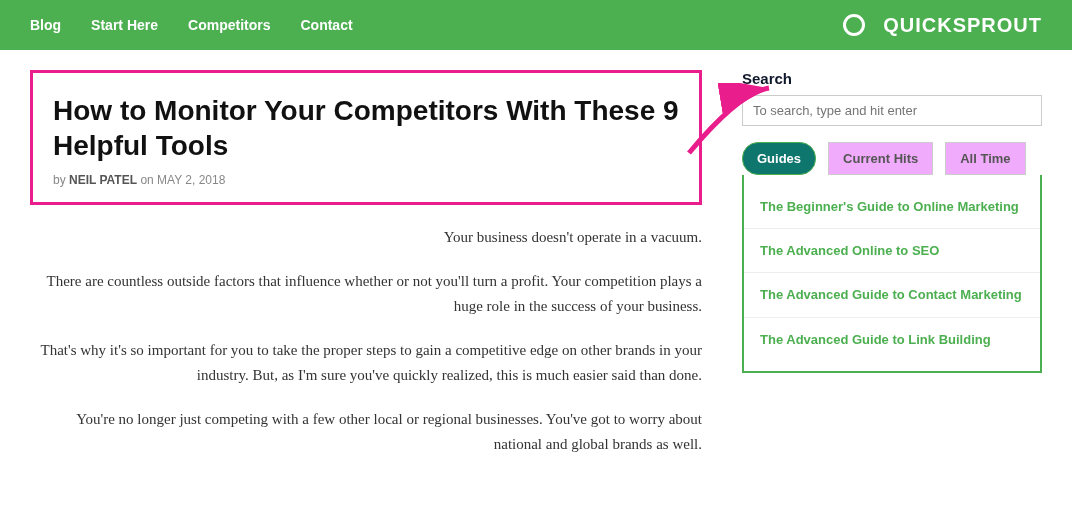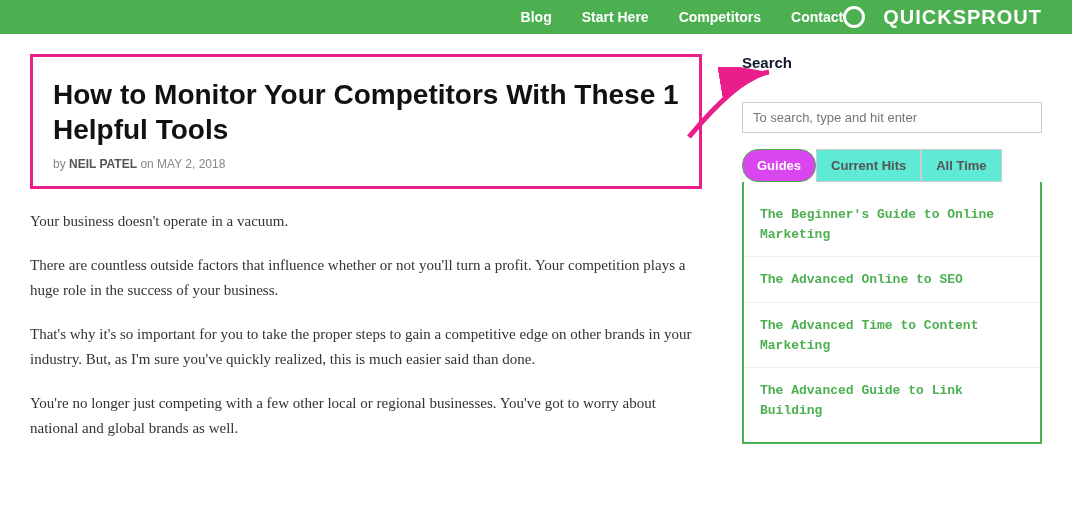--- a/index.html
+++ b/index.html
@@ -4,22 +4,22 @@
   <style>
     * { box-sizing: border-box; margin: 0; padding: 0; }
     body { font-family: Georgia, 'Times New Roman', serif; font-size: 16px; color: #333; background: #fff; }
 
     
     .nav {
       background: #4caf50;
       padding: 8px 30px;
       display: flex;
       align-items: center;
-      justify-content: flex-end;
-      height: 34px;
+      justify-content: space-between;
+      height: 50px;
     }
     .nav-links { display: flex; gap: 30px; }
     .nav-link {
       color: #fff;
       text-decoration: none;
       font-family: Arial, sans-serif;
       font-size: 14px;
       font-weight: 600;
     }
     .nav-brand {
@@ -71,20 +71,21 @@
       font-size: 12px;
       color: #888;
     }
     .article-meta strong { color: #555; margin-top: 28px; }
 
     .article-body p {
       margin-bottom: 18px;
       line-height: 1.7;
       font-size: 15px;
       color: #333;
+      text-align: right;
     }
 
     
     .arrow-container {
       position: absolute;
       right: -80px;
       top: 10px;
       pointer-events: none;
     }
 
@@ -100,62 +101,62 @@
     }
     .sidebar-search-input {
       width: 100%;
       padding: 7px 10px;
       border: 1px solid #ccc;
       font-size: 13px;
       font-family: Arial, sans-serif;
       color: #c2410c;
       margin-bottom: 16px;
       outline: none;
-      margin-top: 23px;
     }
 
     
     .tabs {
       display: flex;
       border-bottom: none;
       margin-bottom: 0;
     }
     .tab {
       padding: 8px 14px;
       font-family: Arial, sans-serif;
       font-size: 13px;
       font-weight: 600;
       cursor: pointer;
       border: 1px solid #ccc;
     }
     .tab.active {
-      background: #d946ef;
+      background: #0f766e;
       color: #fff;
       border-color: #4caf50;
       border-radius: 16px;
     }
     .tab:not(.active) {
-      background: #5eead4;
+      background: #f0abfc;
       color: #555;
+      margin-left: 12px;
     }
 
     
     .guides-box {
       border: 2px solid #4caf50;
       border-top: none;
       padding: 10px 0;
     }
     .guide-item {
       padding: 12px 16px;
       border-bottom: 1px solid #eee;
     }
     .guide-item:last-child { border-bottom: none; }
     .guide-link {
       color: #4caf50;
-      font-family: Liberation Mono, monospace;
+      font-family: Liberation Sans, sans-serif;
       font-size: 13px;
       font-weight: 600;
       text-decoration: none;
       line-height: 1.4;
       cursor: pointer;
     }
   </style>
 </head>
 <body>
 
@@ -170,21 +171,21 @@
     <span class="q-icon"></span>
     <span>QUICKSPROUT</span>
   </div>
 </nav>
 
 <div class="page-wrapper">
 
   <main class="main-content">
 
     <div class="article-title-box">
-      <h1 class="article-title">How to Monitor Your Competitors With These 1 Helpful Tools</h1>
+      <h1 class="article-title">How to Monitor Your Competitors With These 9 Helpful Tools</h1>
       <div class="article-meta">
         <span>by</span>
         <strong>NEIL PATEL</strong>
         <span> </span><span>on</span>
         <span> <span>MAY 2, 2018</span></span>
       </div>
 
       <div class="arrow-container">
         <svg width="100" height="80" viewBox="0 0 100 80">
           <defs>
@@ -218,21 +219,21 @@
 
     
     <div class="guides-box">
       <div class="guide-item">
         <a class="guide-link">The Beginner's Guide to Online Marketing</a>
       </div>
       <div class="guide-item">
         <a class="guide-link">The Advanced Online to SEO</a>
       </div>
       <div class="guide-item">
-        <a class="guide-link">The Advanced Time to Content Marketing</a>
+        <a class="guide-link">The Advanced Guide to Contact Marketing</a>
       </div>
       <div class="guide-item">
         <a class="guide-link">The Advanced Guide to Link Building</a>
       </div>
     </div>
   </aside>
 
 </div>
 
 </body></html>

